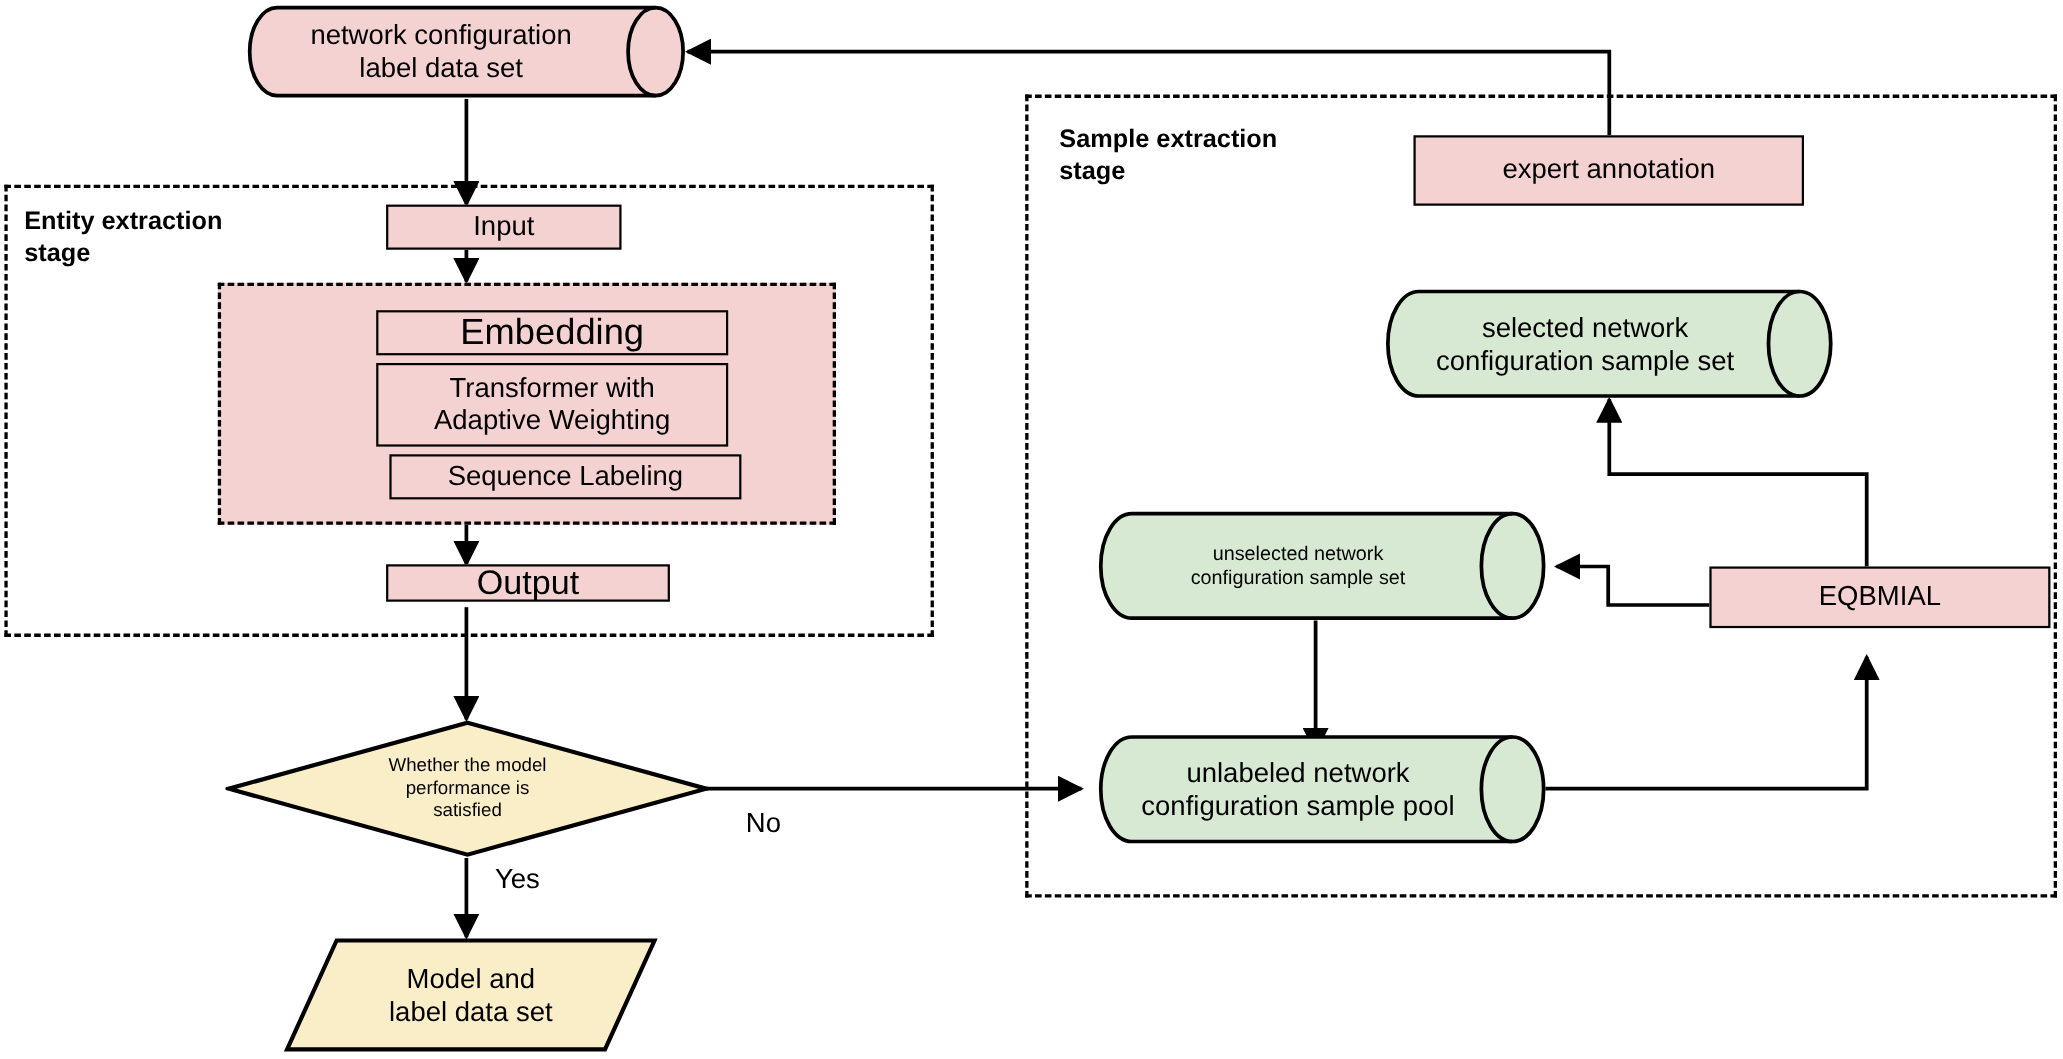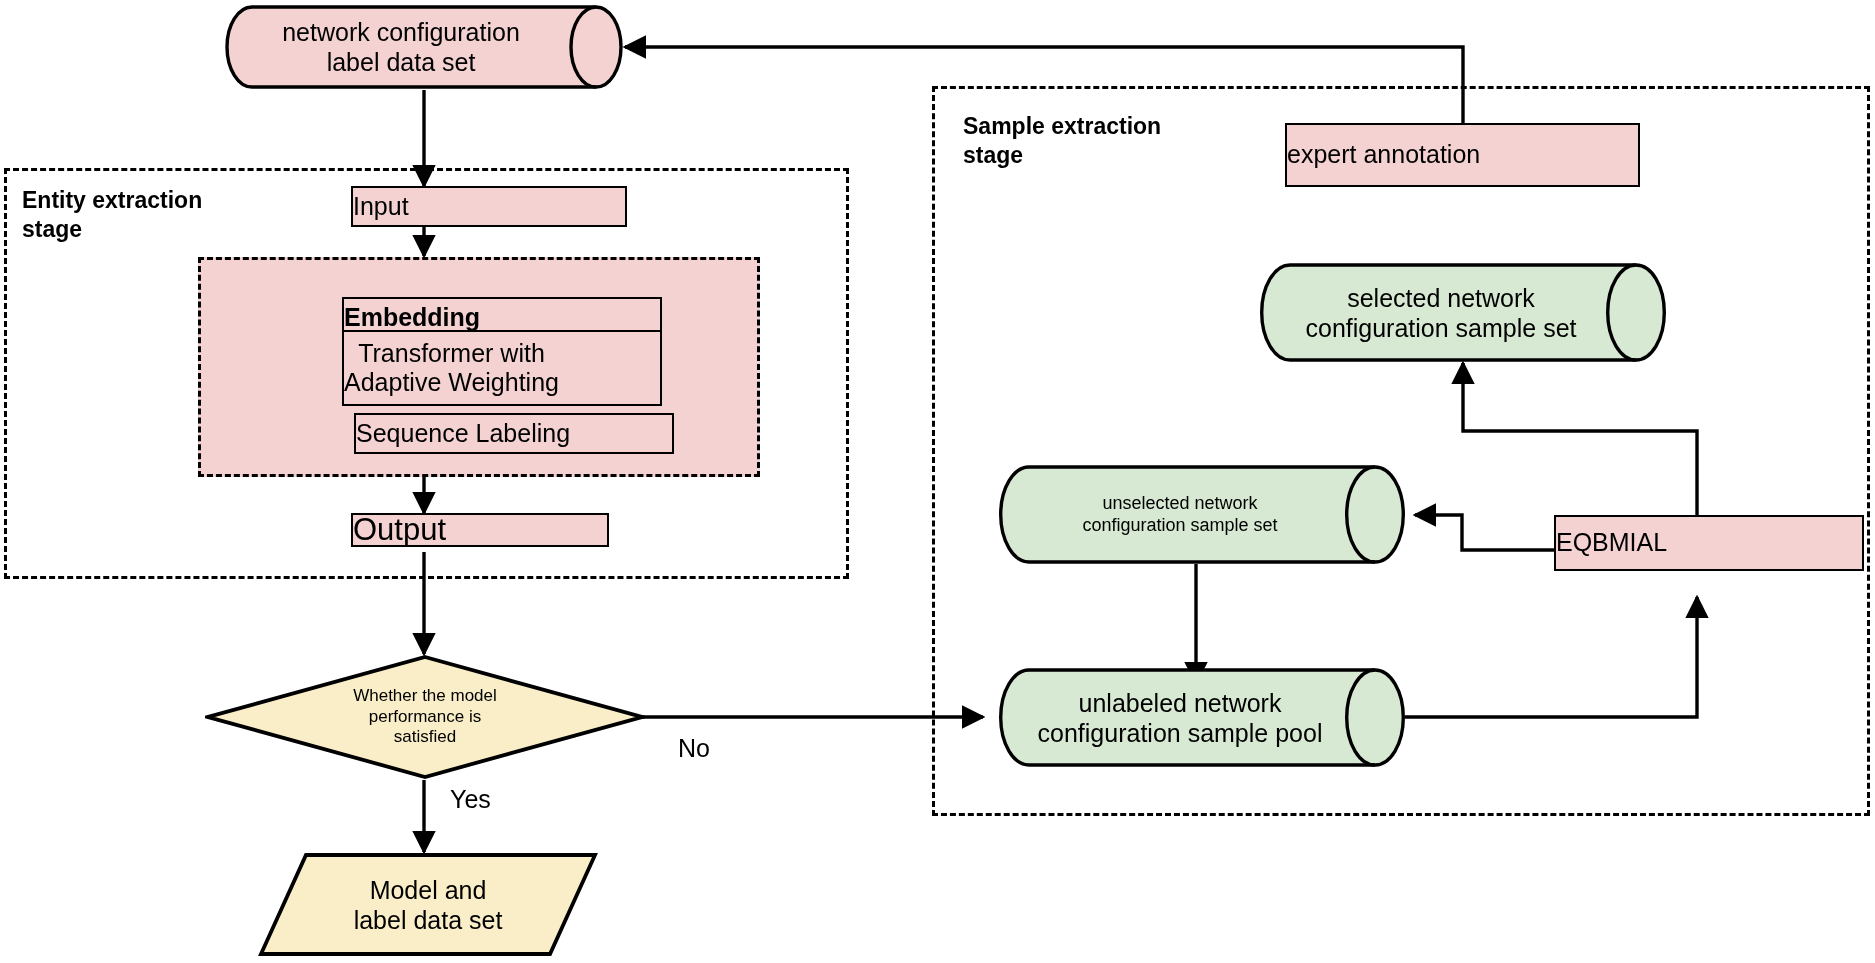--- a/index.html
+++ b/index.html
@@ -23,21 +23,21 @@
     top: 0;
     width: 1875px;
     height: 963px;
     pointer-events: none;
   }
   .node {
     position: absolute;
     box-sizing: border-box;
     display: flex;
     align-items: center;
-    justify-content: flex-start;
+    justify-content: center;
     text-align: center;
     color: #000000;
     line-height: 1.18;
   }
   
   .rect {
     border: 2.5px solid #000000;
     background: #f5d2d2;
   }
   .rect-inner {
@@ -151,27 +151,27 @@
 
   <div class="cyl" style="left:224px; top:4px; width:400px; height:86px;">
     <svg width="400" height="86" viewBox="0 0 400 86" xmlns="http://www.w3.org/2000/svg">
       <path d="M 28 3 L 372 3 A 25 40 0 0 1 372 83 L 28 83 A 25 40 0 0 1 28 3 Z" fill="#f5d2d2" stroke="#000000" stroke-width="3.4"></path>
       <path d="M 372 3 A 25 40 0 0 0 372 83" fill="none" stroke="#000000" stroke-width="3.4"></path>
     </svg>
   </div>
   <div class="cyltext" style="left:236px; top:4px; width:330px; height:86px; font-size:25px;">network configuration
 label data set</div>
 
-  <div class="node rect" style="left:351px; top:186px; width:276px; height:41px; font-size:25px;">
+  <div class="node rect" style="left:351px; top:186px; width:214px; height:41px; font-size:25px;">
     <span>Input</span>
   </div>
 
   <div class="dashgroup" style="left:198px; top:257px; width:562px; height:220px;"></div>
 
-  <div class="node rect-inner" style="left:342px; top:297px; width:320px; height:41px; font-size:25px;font-weight:bold;">
+  <div class="node rect-inner" style="left:342px; top:282px; width:320px; height:41px; font-size:33px;">
     <span>Embedding</span>
   </div>
 
   <div class="node rect-inner" style="left:342px; top:330px; width:320px; height:76px; font-size:25px;">
     <span class="nowrap">Transformer with
 Adaptive Weighting</span>
   </div>
 
   <div class="node rect-inner" style="left:354px; top:413px; width:320px; height:41px; font-size:25px;">
     <span>Sequence Labeling</span>

